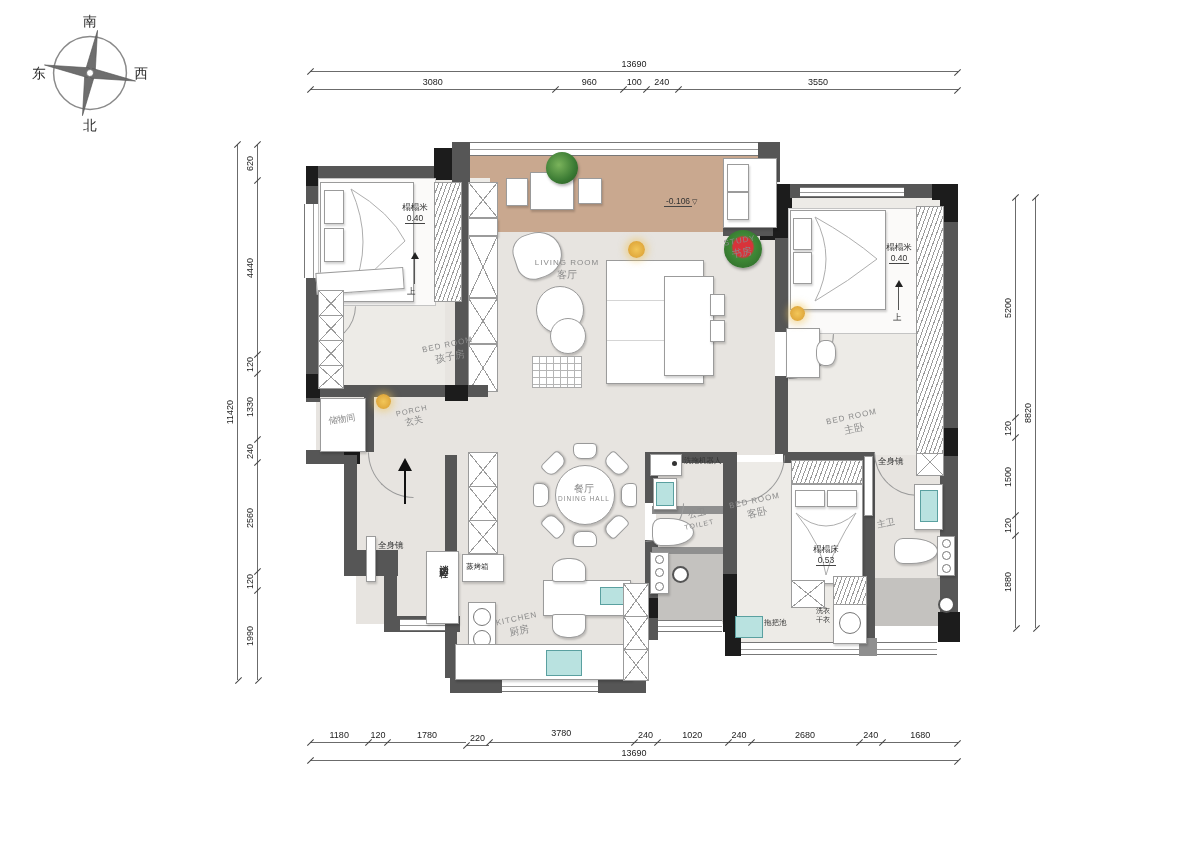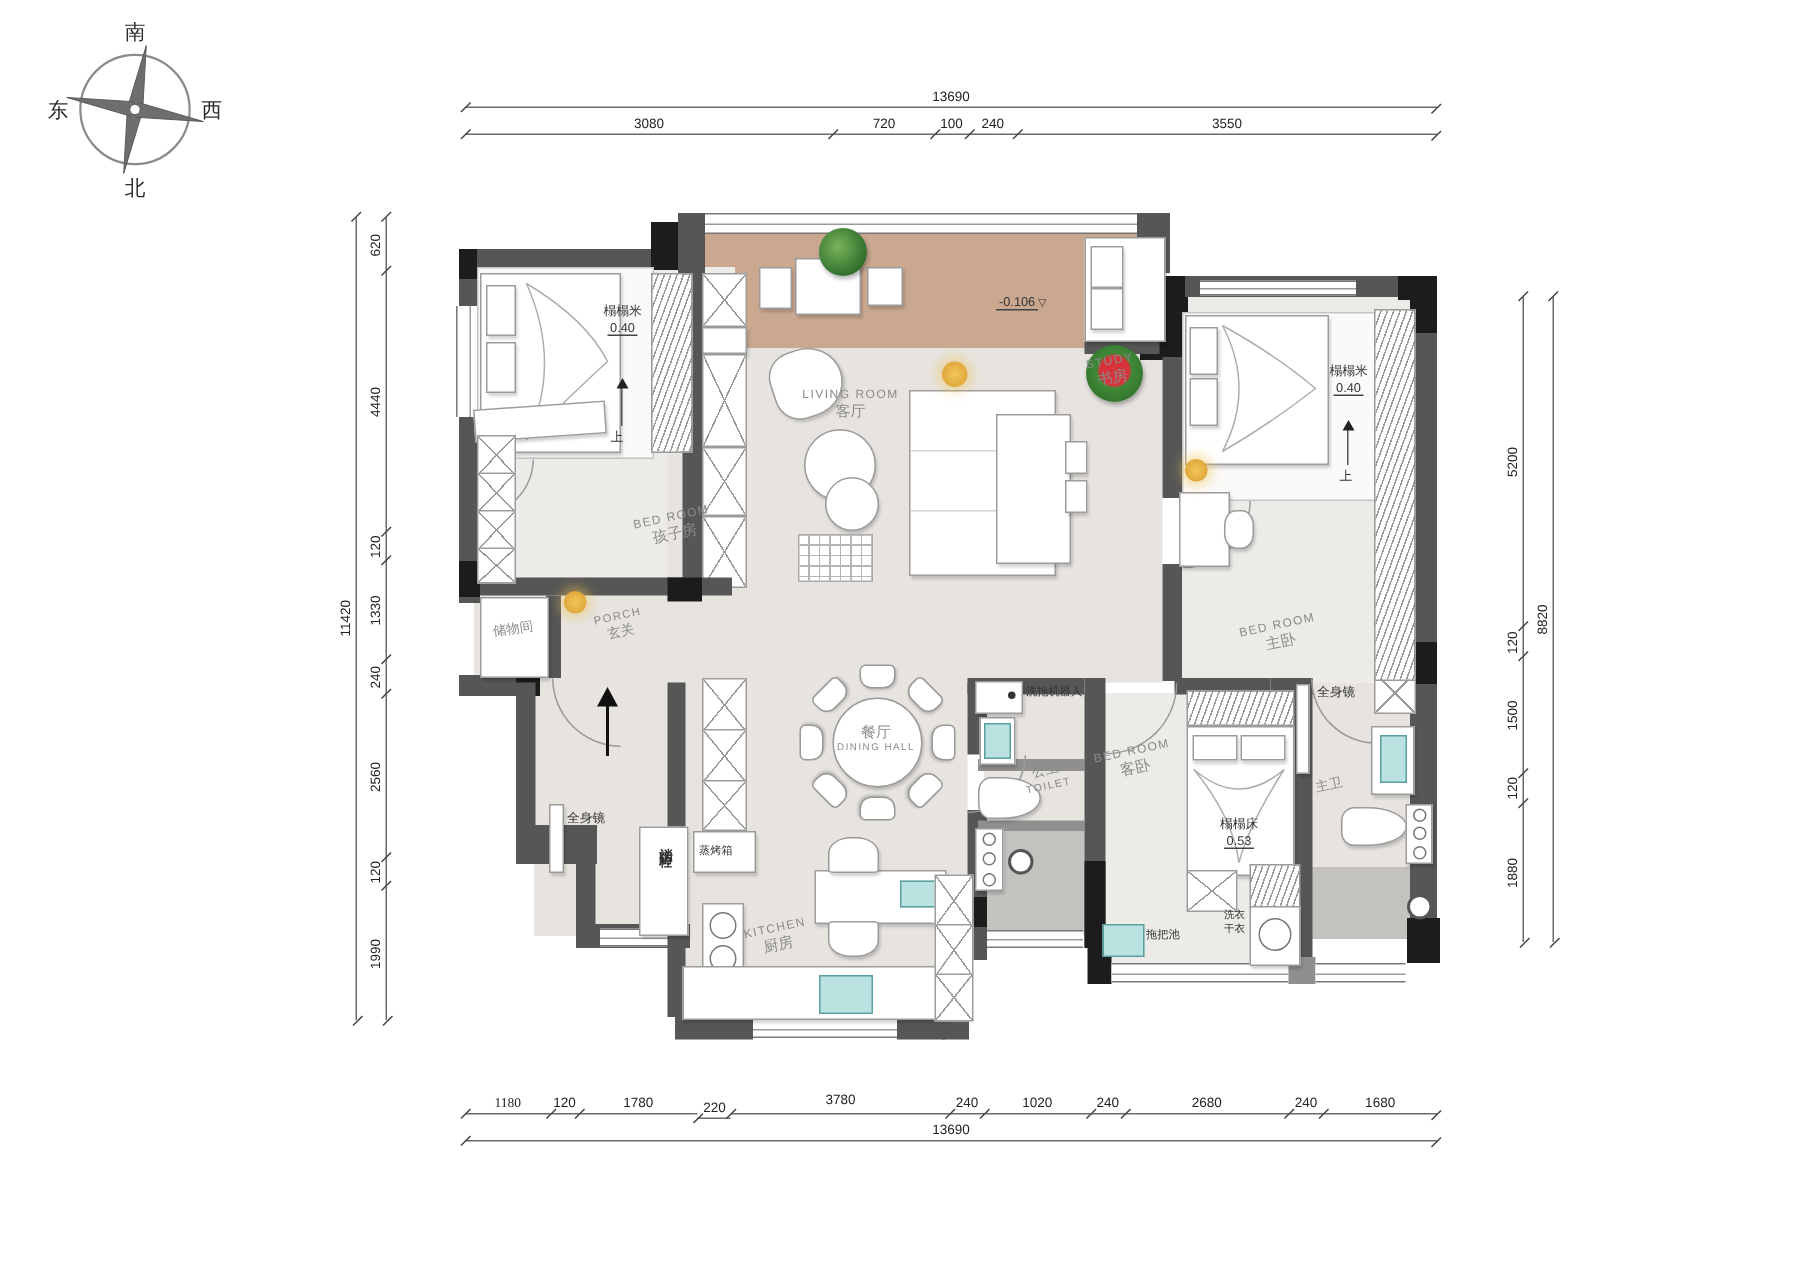--- a/index.html
+++ b/index.html
@@ -75,35 +75,35 @@
     <div class="dim-seg" style="flex-grow: 13690;">
         <span>13690</span>
       </div>
   </div>
   <div class="dimh" style="left:310px;top:74px;width:648px">
 
   <div class="dim-seg" style="flex-grow: 3080;">
         <span>3080</span>
       </div>
       <div class="dim-seg" style="flex-grow: 720;">
-        <span>720</span>
+        <span>960</span>
       </div>
       <div class="dim-seg" style="flex-grow: 100;">
         <span>100</span>
       </div>
       <div class="dim-seg" style="flex-grow: 240;">
         <span>240</span>
       </div>
       <div class="dim-seg" style="flex-grow: 3550;">
         <span>3550</span>
       </div>
     </div>
   <div class="dimh" style="left:310px;top:727px;width:648px">
 
-  <div class="dim-seg" style="flex-grow: 1180; font-family: Liberation Serif, serif;">
+  <div class="dim-seg" style="flex-grow: 1180;">
         <span>1180</span>
       </div>
       <div class="dim-seg" style="flex-grow: 120;">
         <span>120</span>
       </div>
       <div class="dim-seg" style="flex-grow: 1780;">
         <span>1780</span>
       </div>
       <div class="dim-seg" style="flex-grow: 220; margin-top: 16px;">
         <span>220</span>

